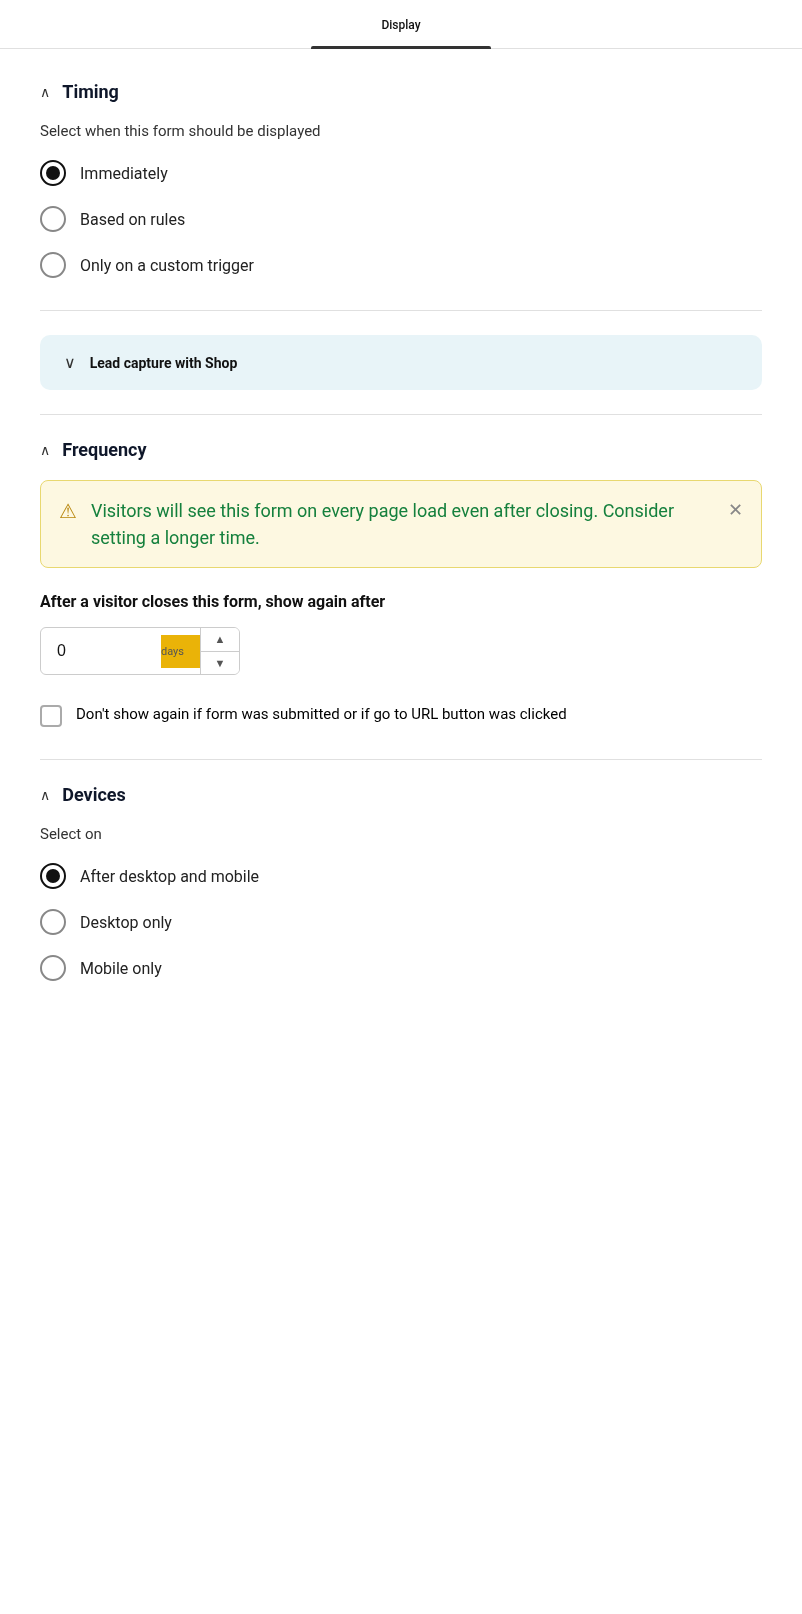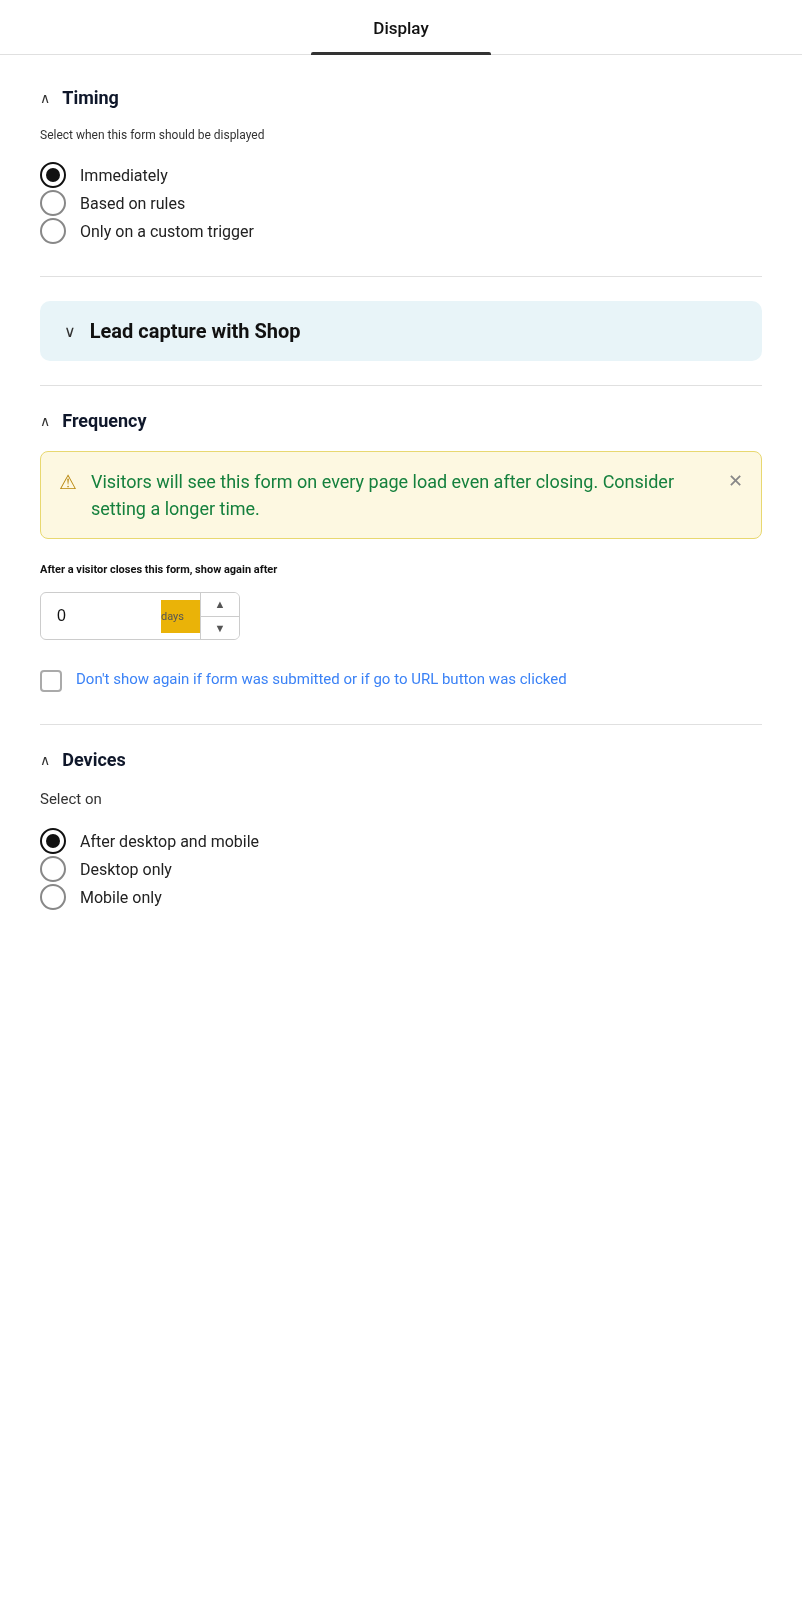--- a/index.html
+++ b/index.html
@@ -20,21 +20,21 @@
     .tabs {
       display: flex;
       border-bottom: 1px solid #e0e0e0;
       position: relative;
     }
 
     .tab {
       flex: 1;
       text-align: center;
       padding: 18px 0 16px;
-      font-size: 17px;
+      font-size: 12px;
       color: #333;
       cursor: pointer;
       position: relative;
     }
 
     .tab.active {
       font-weight: 500;
       color: #111;
     }
 
@@ -71,29 +71,29 @@
       cursor: pointer;
     }
 
     .section-header h2 {
       font-size: 18px;
       font-weight: 700;
       color: #0f172a;
     }
 
     .section-description {
-      font-size: 12px;
+      font-size: 15px;
       color: #333;
       margin-bottom: 20px;
     }
 
     .radio-group {
       display: flex;
       flex-direction: column;
-      gap: 2px;
+      gap: 20px;
     }
 
     .radio-item {
       display: flex;
       align-items: center;
       gap: 14px;
       cursor: pointer;
     }
 
     .radio-circle {
@@ -141,21 +141,21 @@
       cursor: pointer;
       margin-bottom: 0;
     }
 
     .lead-capture-section .chevron-icon {
       font-size: 16px;
       color: #333;
     }
 
     .lead-capture-section h2 {
-      font-size: 20px;
+      font-size: 14px;
       font-weight: 700;
       color: #111;
     }
 
     .warning-box {
       background: #fdf8e1;
       border: 1px solid #e8d870;
       border-radius: 8px;
       padding: 16px 18px;
       display: flex;
@@ -181,21 +181,21 @@
 
     .warning-close {
       color: #888;
       cursor: pointer;
       font-size: 18px;
       flex-shrink: 0;
       margin-top: 2px;
     }
 
     .frequency-label {
-      font-size: 11px;
+      font-size: 16px;
       font-weight: 700;
       color: #111;
       margin-bottom: 16px;
     }
 
     .days-input-row {
       display: flex;
       align-items: center;
       gap: 0;
       margin-bottom: 28px;
@@ -262,21 +262,21 @@
       border: 2px solid #aaa;
       border-radius: 4px;
       flex-shrink: 0;
       margin-top: 2px;
       background: #fff;
       cursor: pointer;
     }
 
     .checkbox-label {
       font-size: 15px;
-      color: #3b82f6;
+      color: #000000;
       line-height: 1.5;
     }
 
     .devices-description {
       font-size: 15px;
       color: #333;
       margin-bottom: 20px;
     }
   </style>
 </head>

